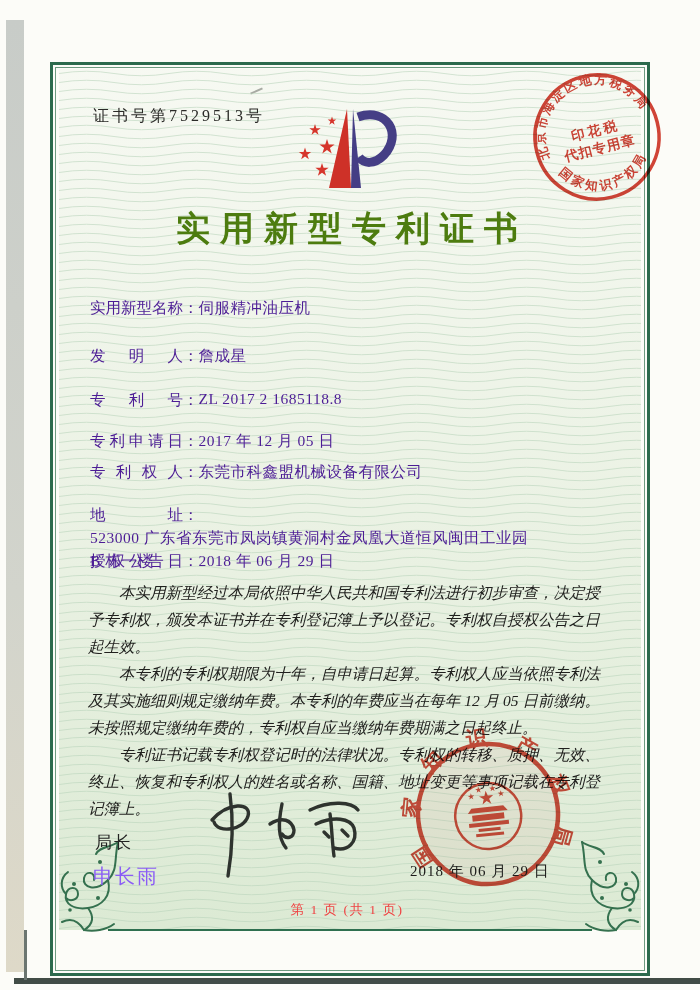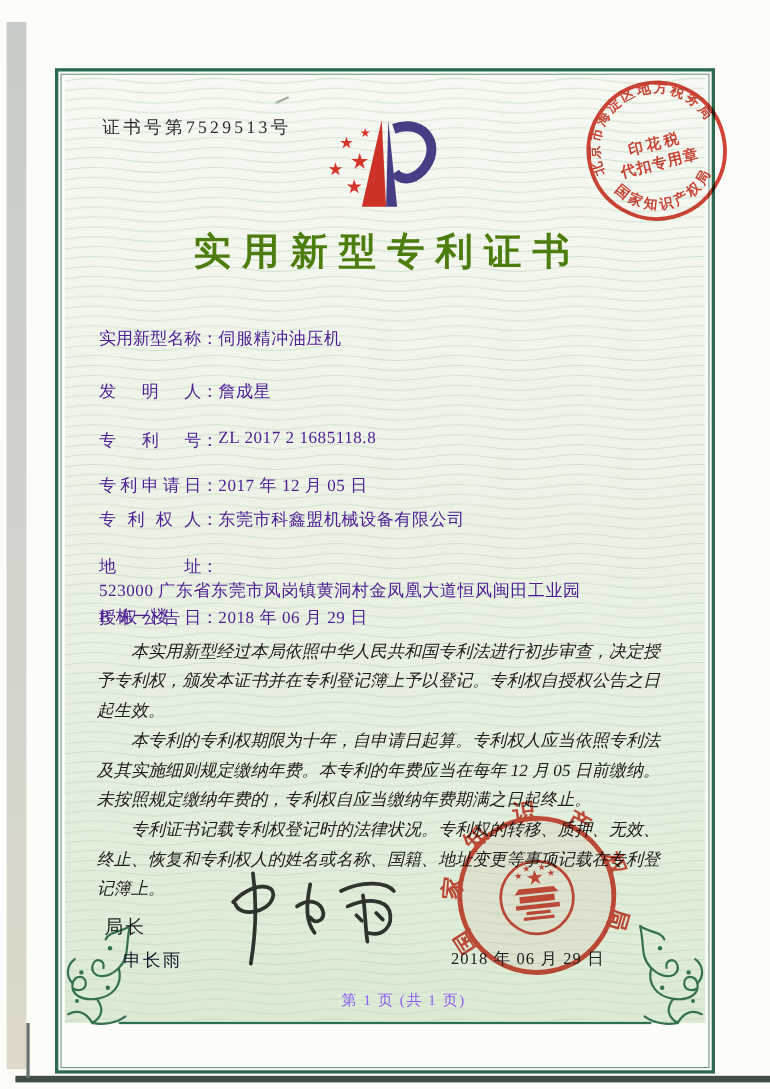--- a/index.html
+++ b/index.html
@@ -37,29 +37,29 @@
   .colon{vertical-align:top;}
   .fvalue{display:inline-block;vertical-align:top;letter-spacing:.5px;}
   .fvalue.addr{width:452px;line-height:23px;}
   .right-field{position:absolute;left:298px;top:0;white-space:nowrap;}
   
   .body-text{position:absolute;left:88px;top:579px;width:512px;font-size:15.5px;line-height:27px;
     text-align:justify;color:#20201e;font-style:italic;}
   .body-text p{margin:0;text-indent:2em;}
   
   .signer-role{position:absolute;left:95px;top:831px;font-size:17px;color:#222;letter-spacing:2px;}
-  .signer-name{position:absolute;left:112px;top:863px;font-size:16px;color:#0f172a;letter-spacing:2px;}
+  .signer-name{position:absolute;left:93px;top:863px;font-size:20px;color:#8b5cf6;letter-spacing:2px;}
   .signature{position:absolute;left:182px;top:780px;}
   
   .tax-seal{position:absolute;left:523px;top:63px;transform:rotate(-14deg);opacity:.92;mix-blend-mode:multiply;}
   .official-seal{position:absolute;left:400px;top:726px;transform:rotate(-6deg);opacity:.9;mix-blend-mode:multiply;}
   .seal-date{position:absolute;left:410px;top:862px;font-size:15px;color:#1c1c1a;letter-spacing:1px;white-space:nowrap;}
   
   .footer{position:absolute;left:50px;top:901px;width:594px;text-align:center;font-size:13.5px;
-    letter-spacing:1.5px;color:#8b5cf6;margin-left:20px;}
+    letter-spacing:1.5px;color:#ef4444;}
 </style>
 </head>
 <body>
 
 <div class="page">
 
   <div class="scan-strip-left"></div>
   <div class="scan-edge-bottom"></div>
   <div class="scan-edge-left"></div>
   <div class="pen-mark"></div>

